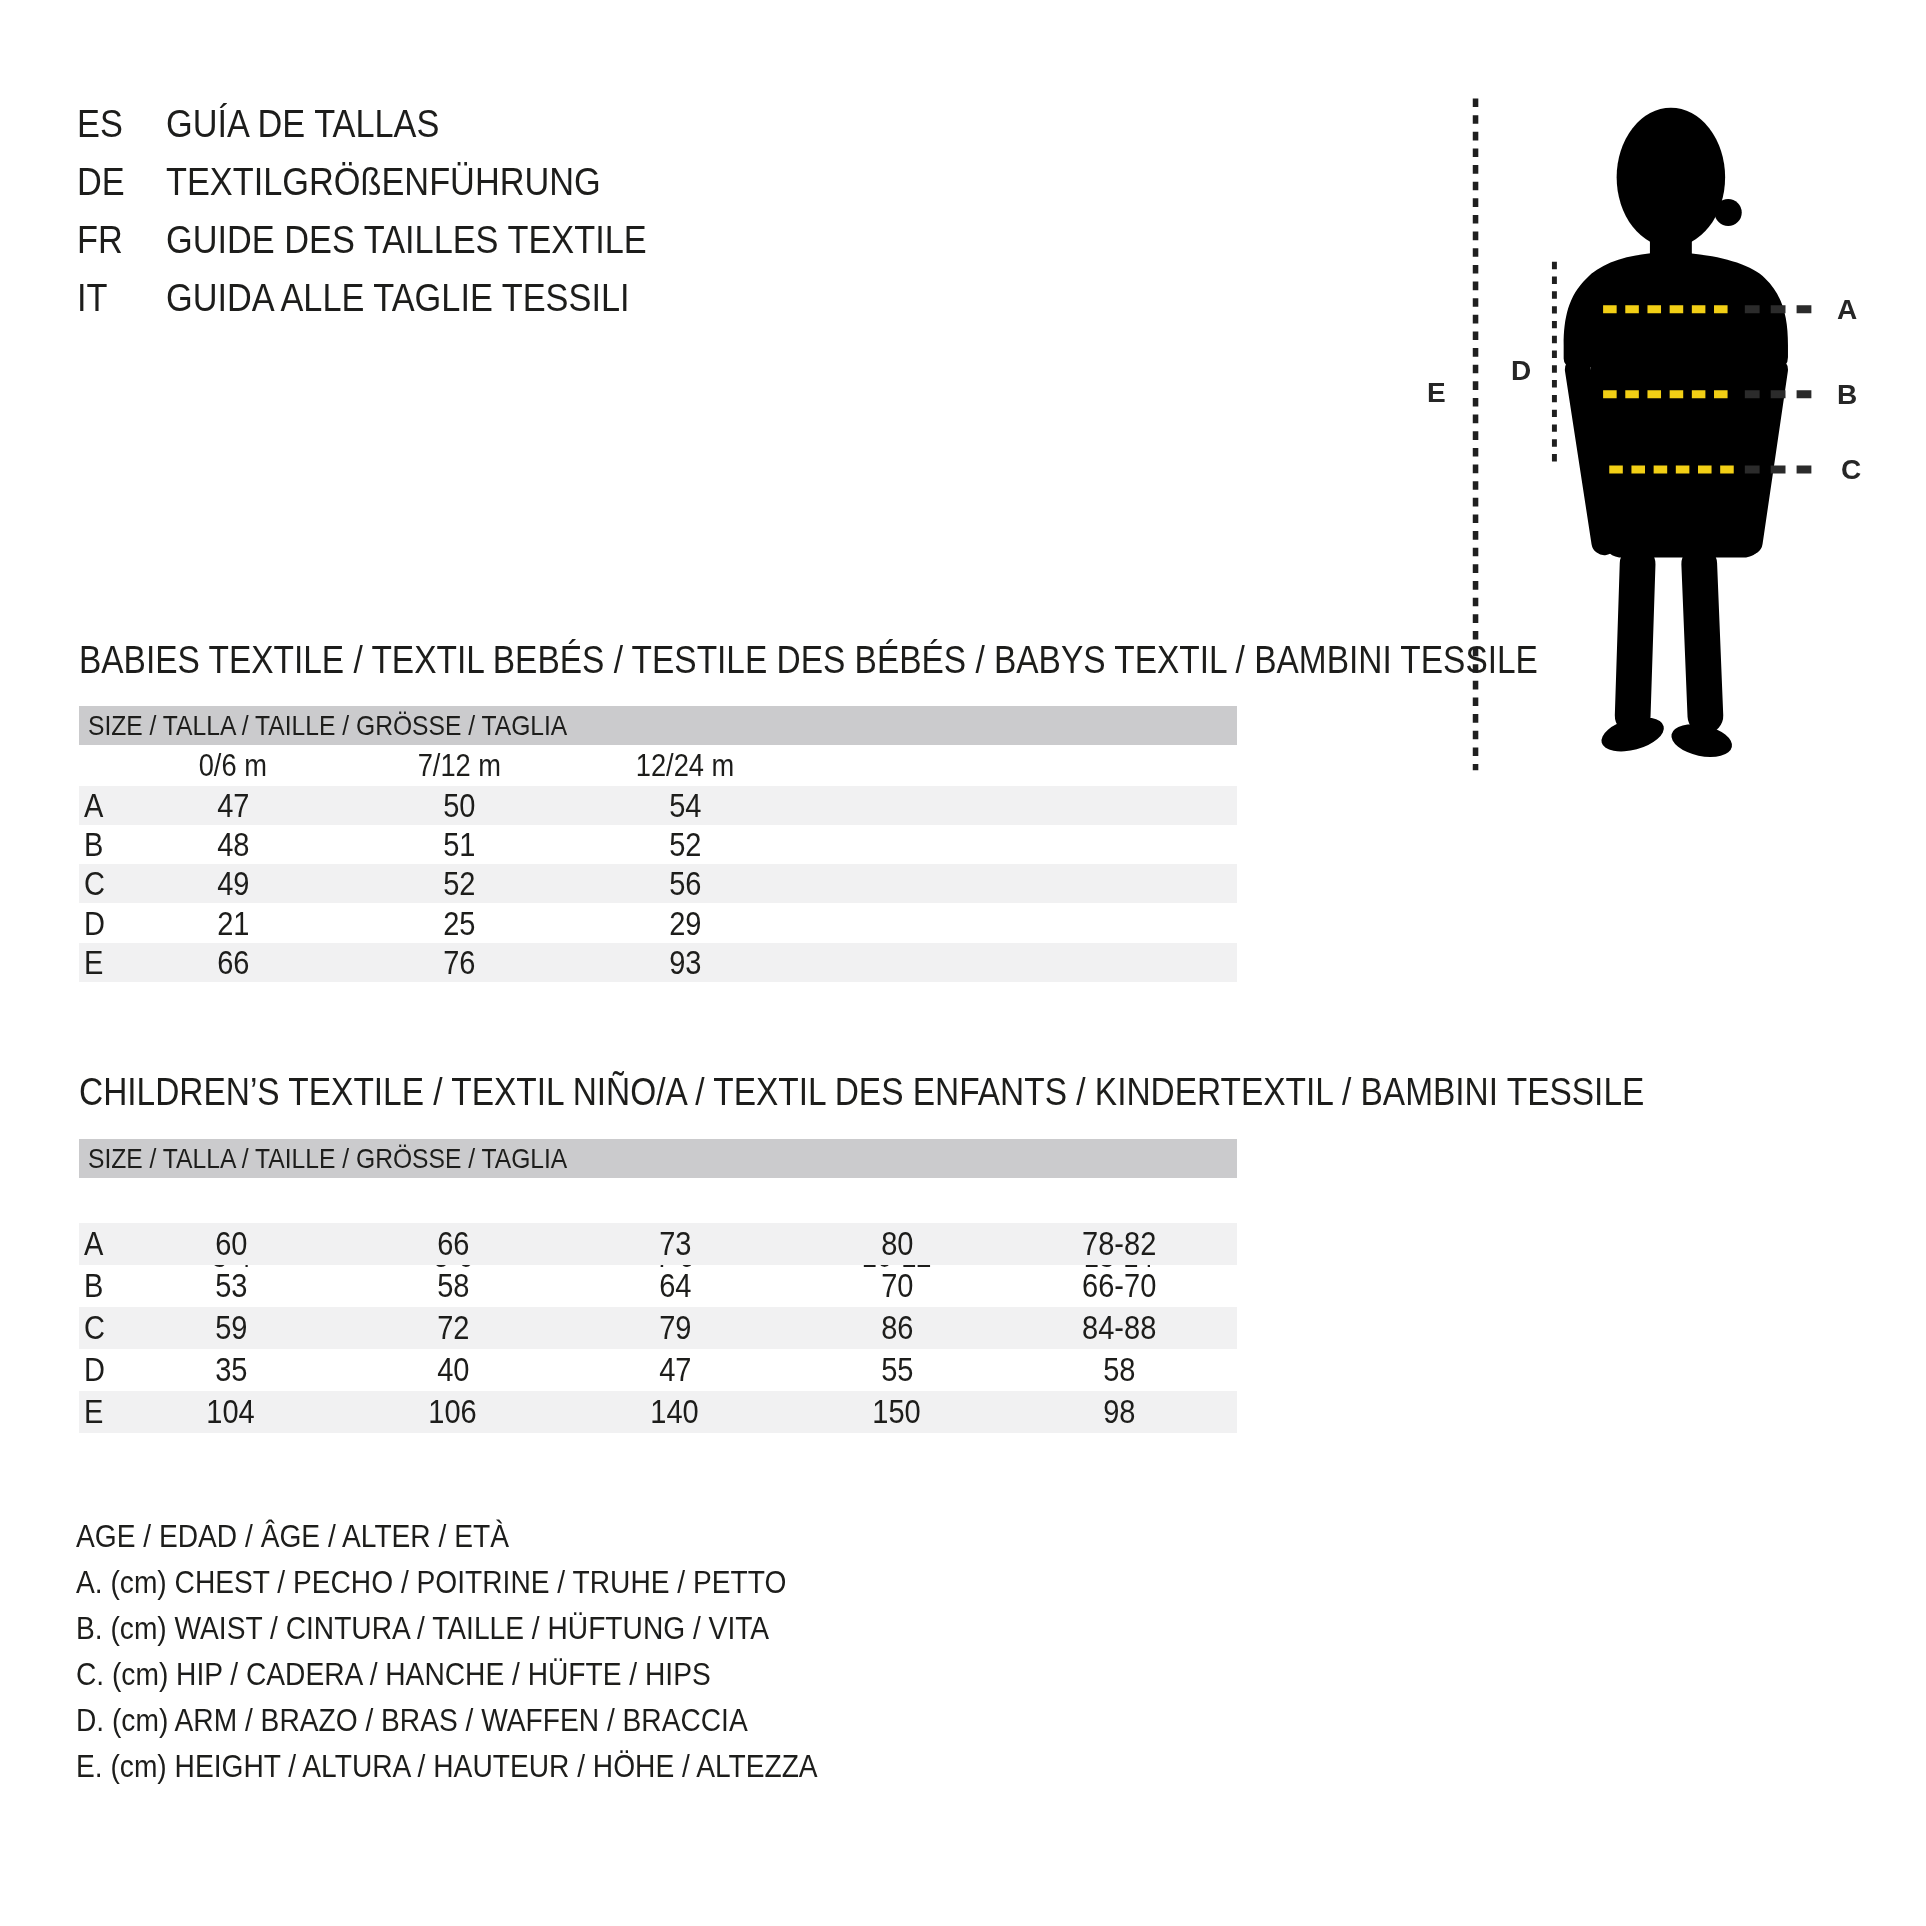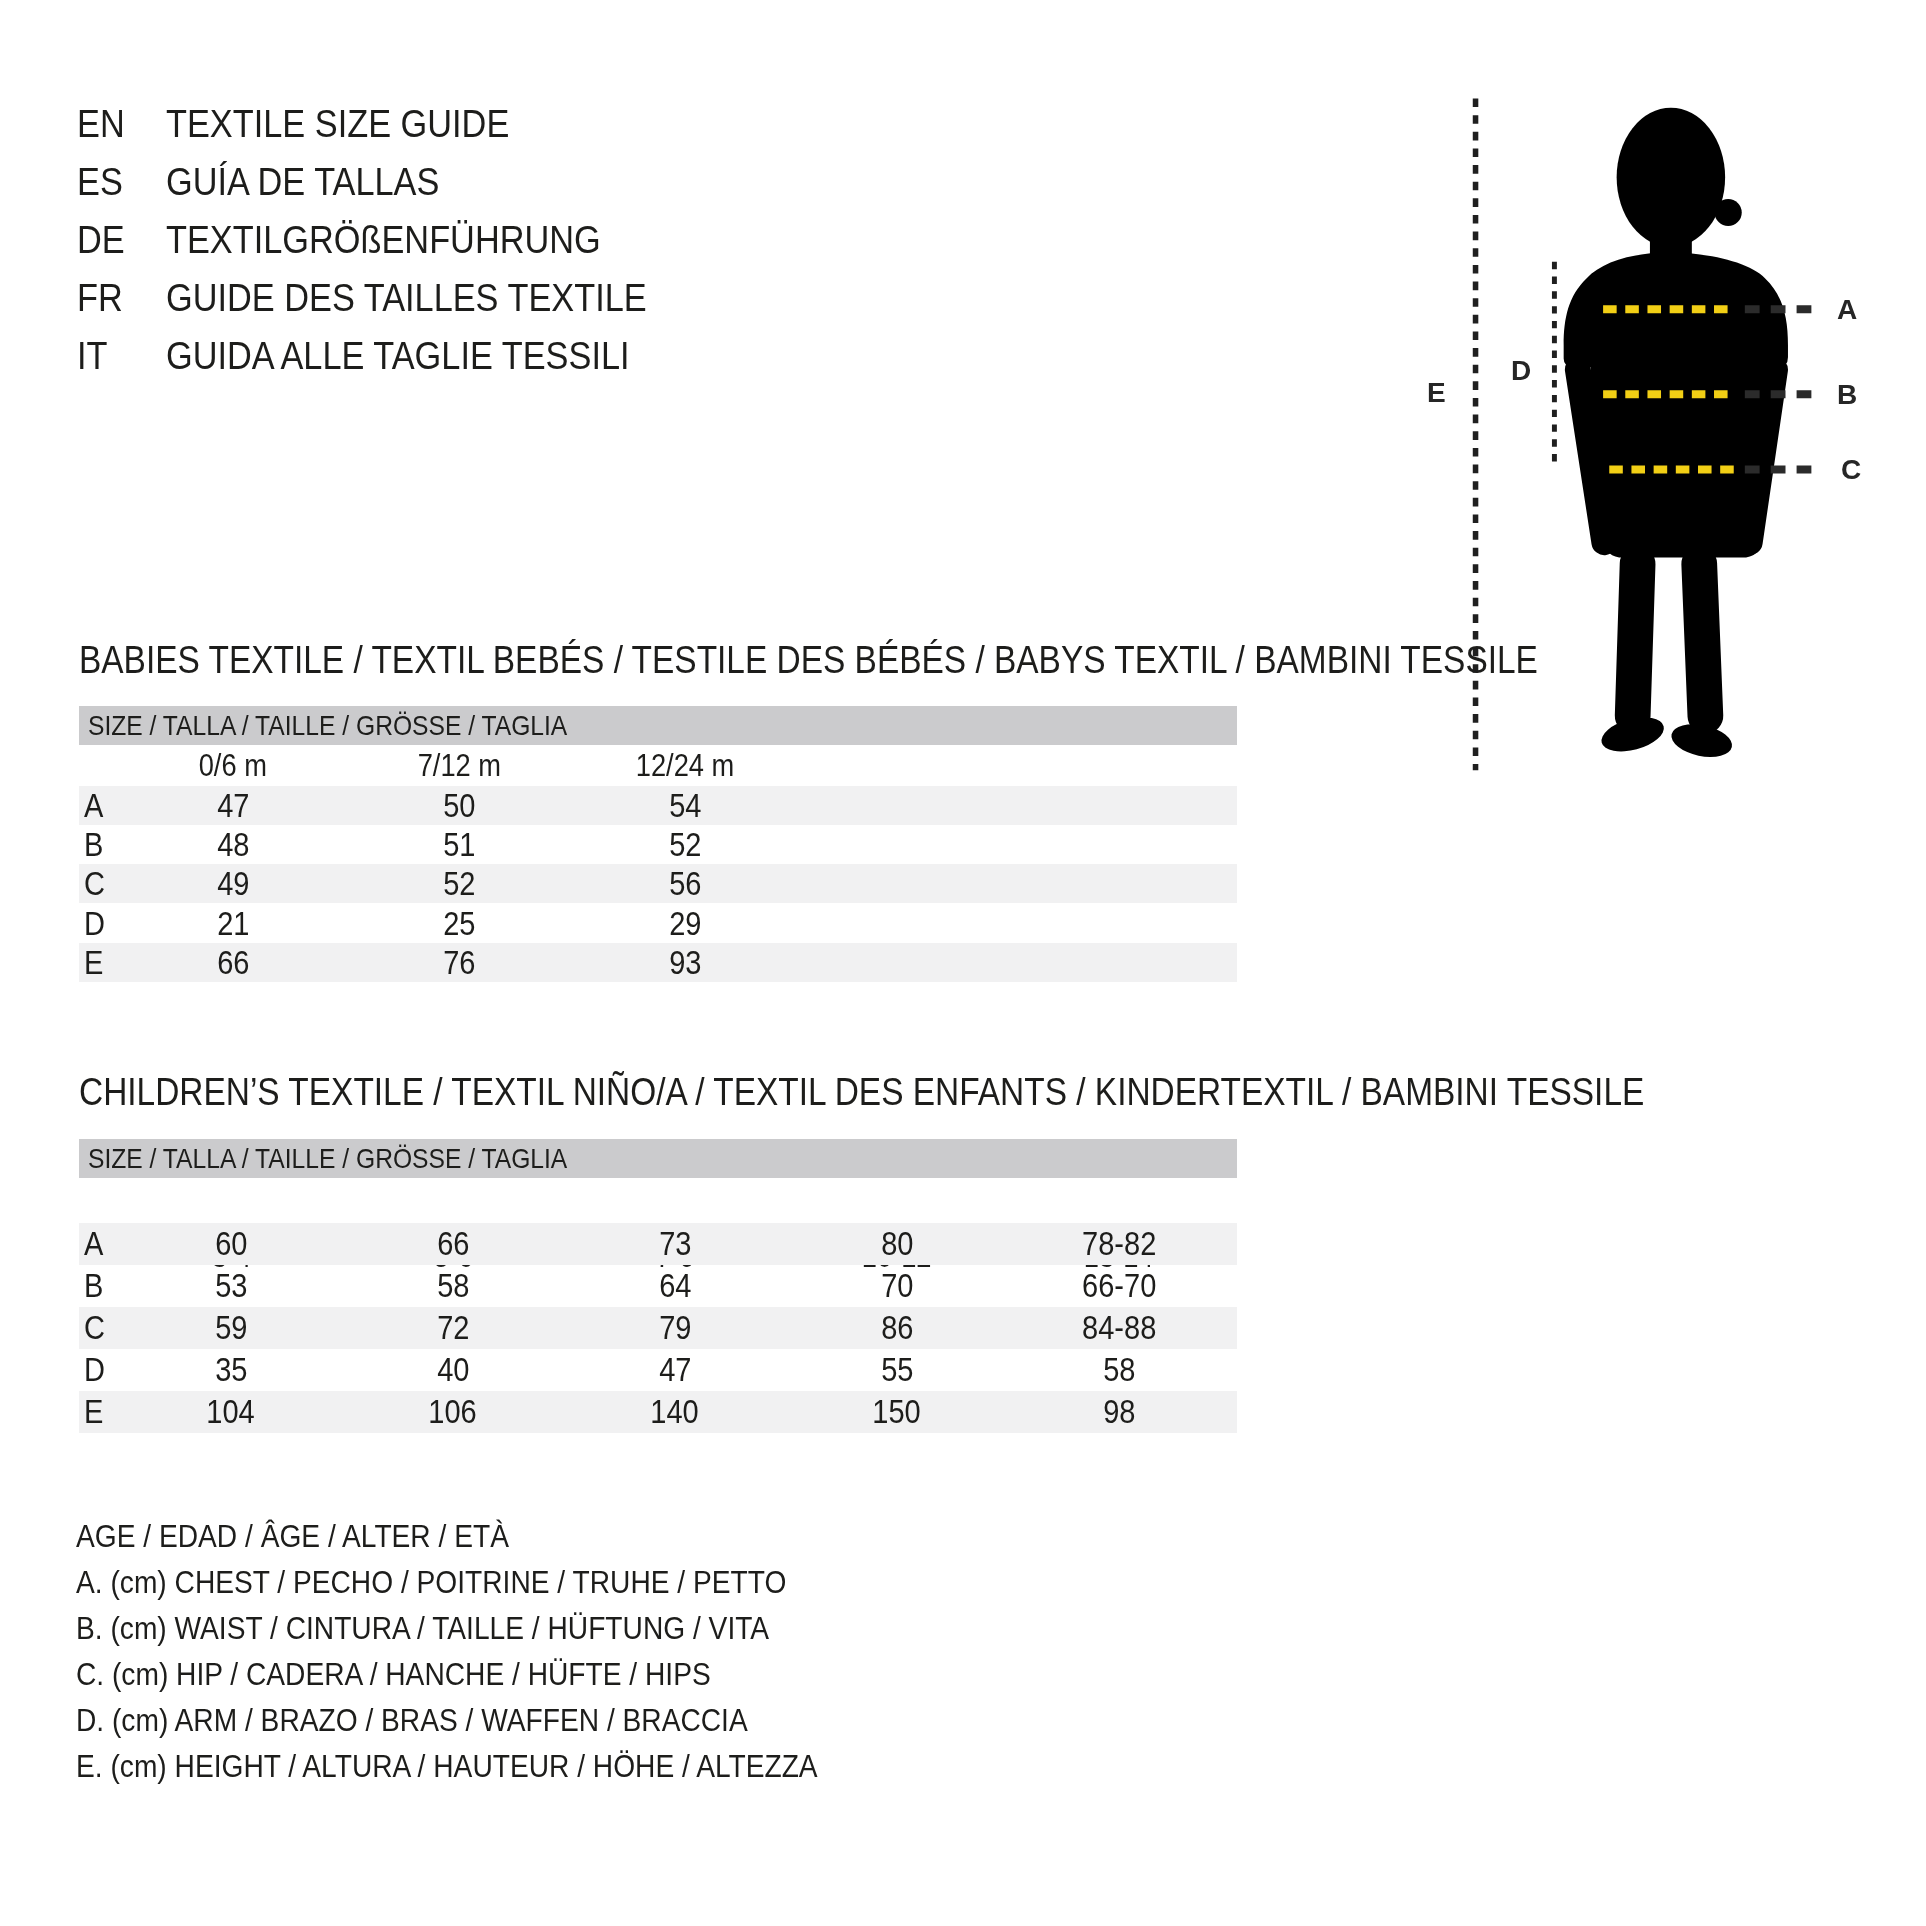--- a/index.html
+++ b/index.html
@@ -40,24 +40,20 @@
   .lbl-c{left:424px;top:373px;}
   .lbl-d{left:94px;top:274px;}
   .lbl-e{left:10px;top:296px;}
 </style>
 </head>
 <body>
 
 <div class="page">
 
   <div class="langs">
-    <div class="lang-row">
-      <span class="lang-code"><span class="cx">EN</span></span>
-      <span class="cx">TEXTILE SIZE GUIDE</span>
-    </div>
     <div class="lang-row">
       <span class="lang-code"><span class="cx">ES</span></span>
       <span class="cx">GUÍA DE TALLAS</span>
     </div>
     <div class="lang-row">
       <span class="lang-code"><span class="cx">DE</span></span>
       <span class="cx">TEXTILGRÖßENFÜHRUNG</span>
     </div>
     <div class="lang-row">
       <span class="lang-code"><span class="cx">FR</span></span>

